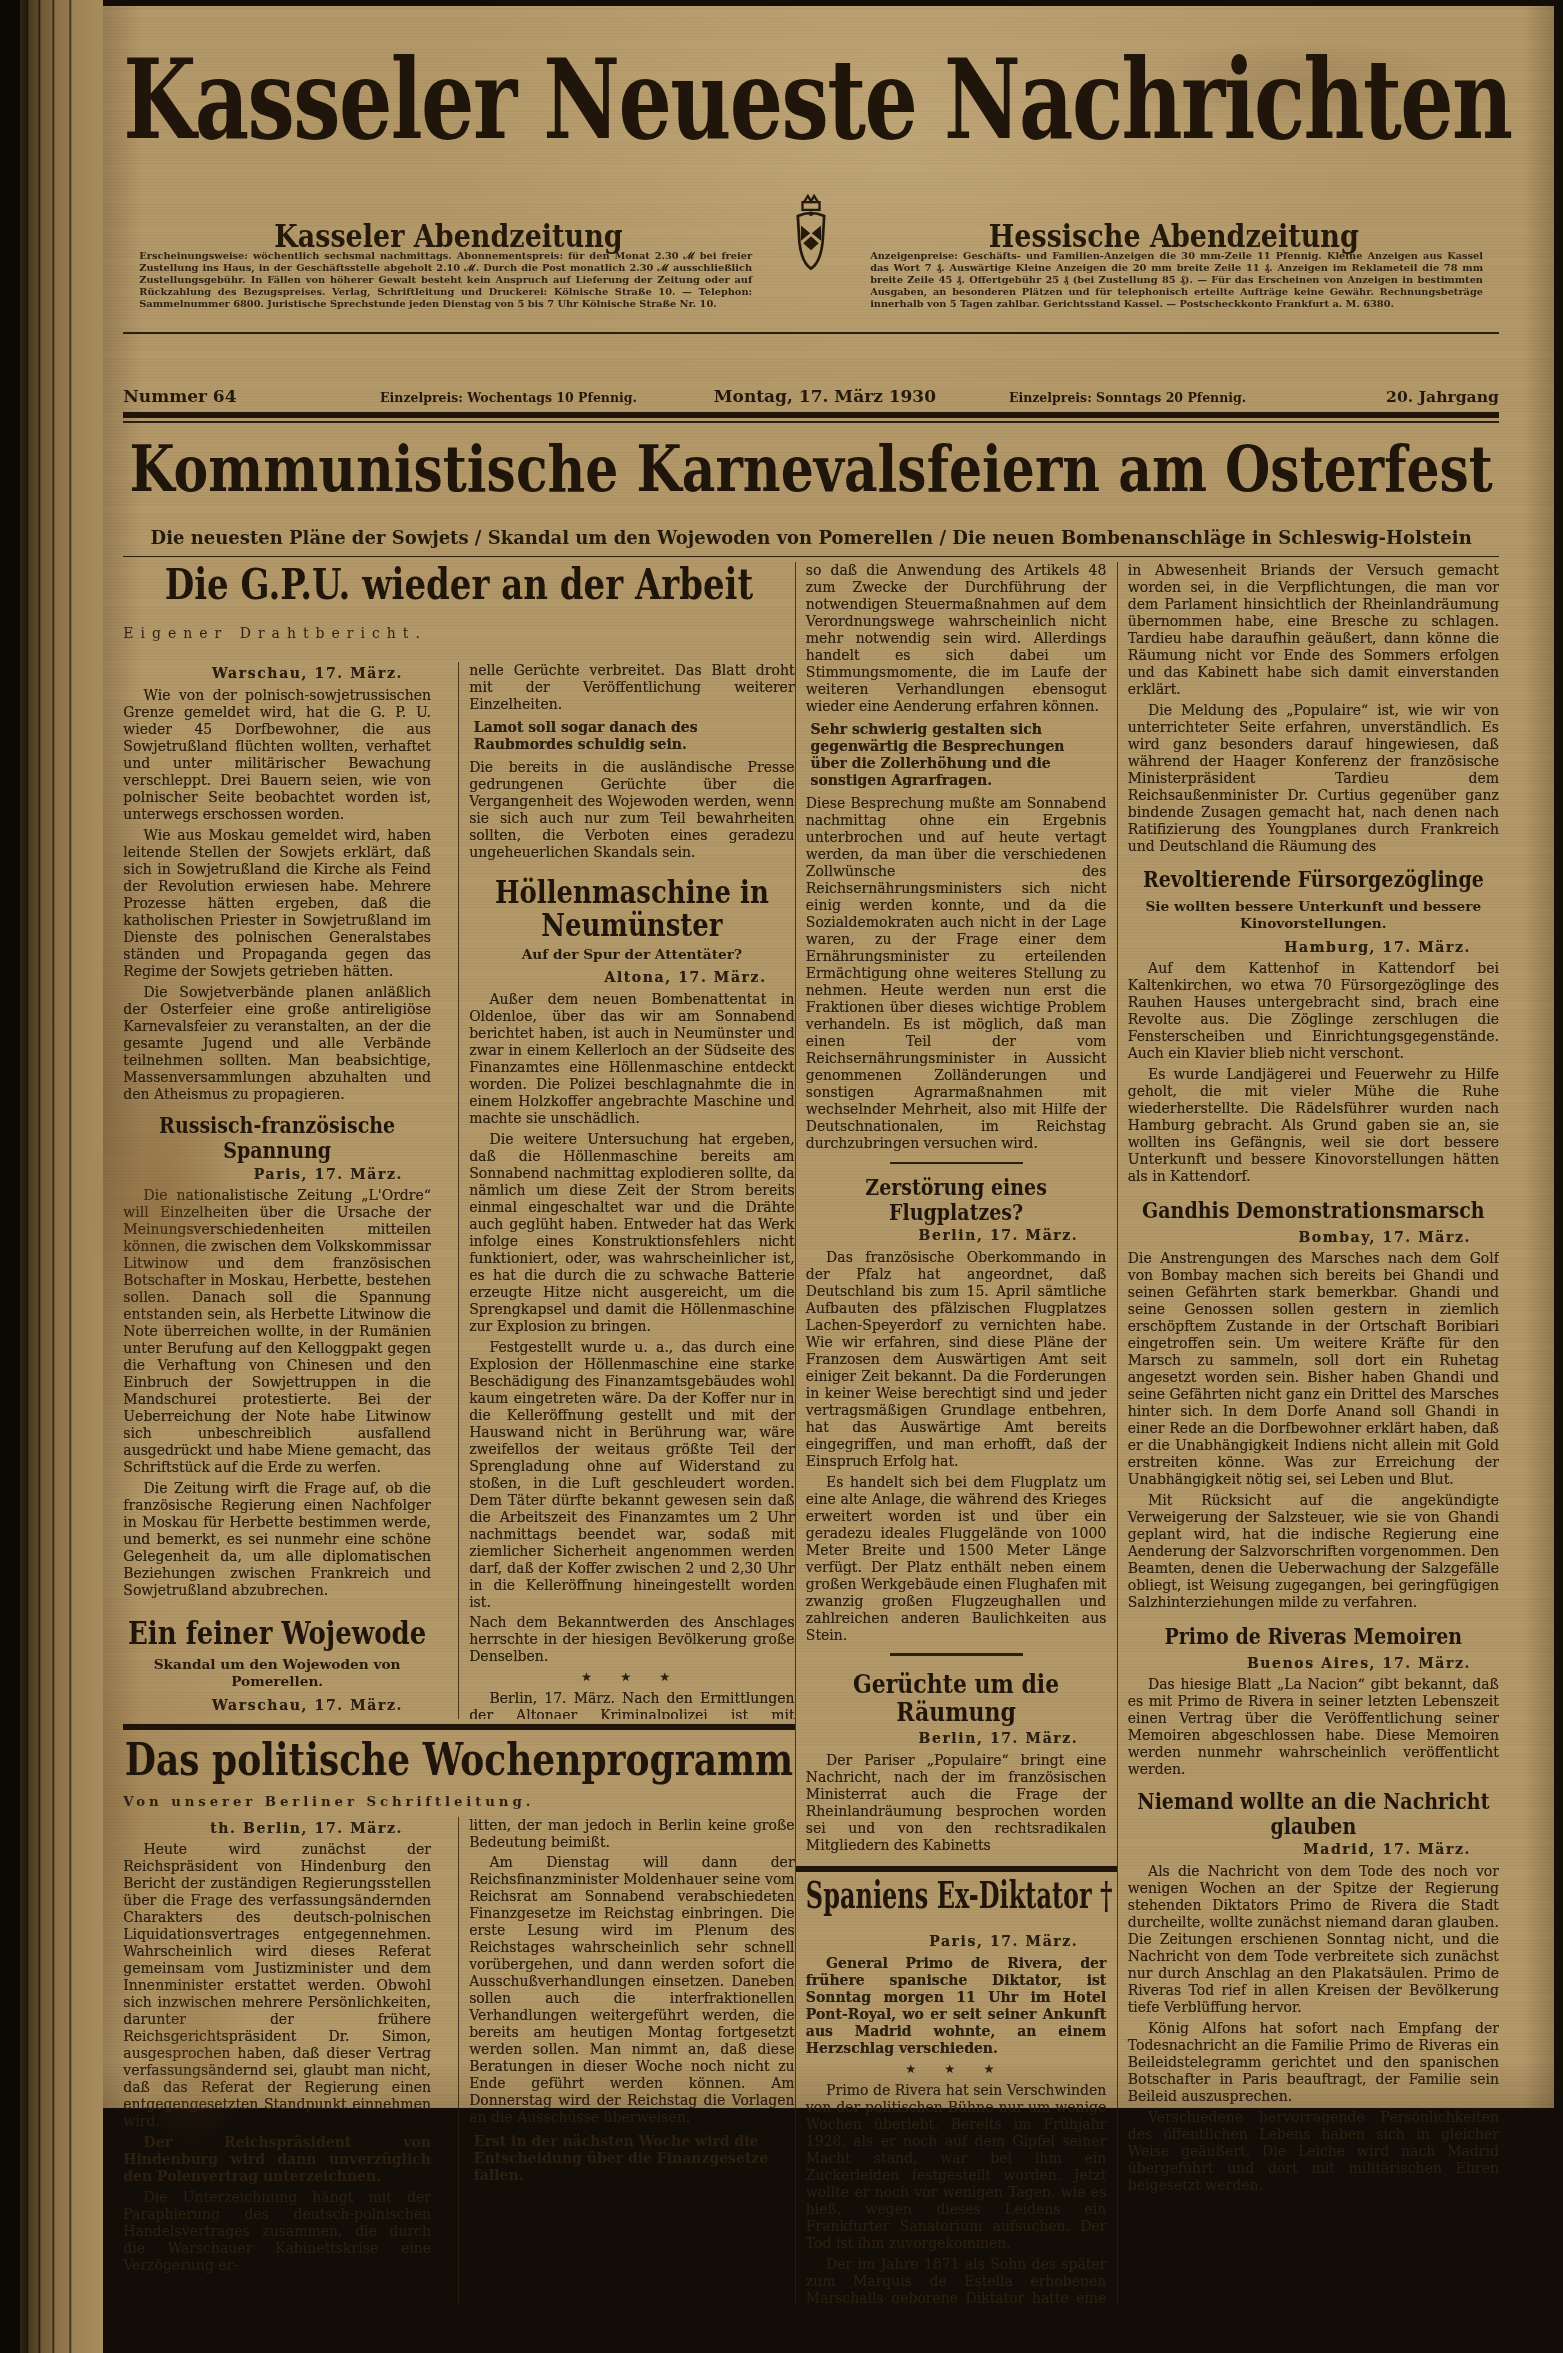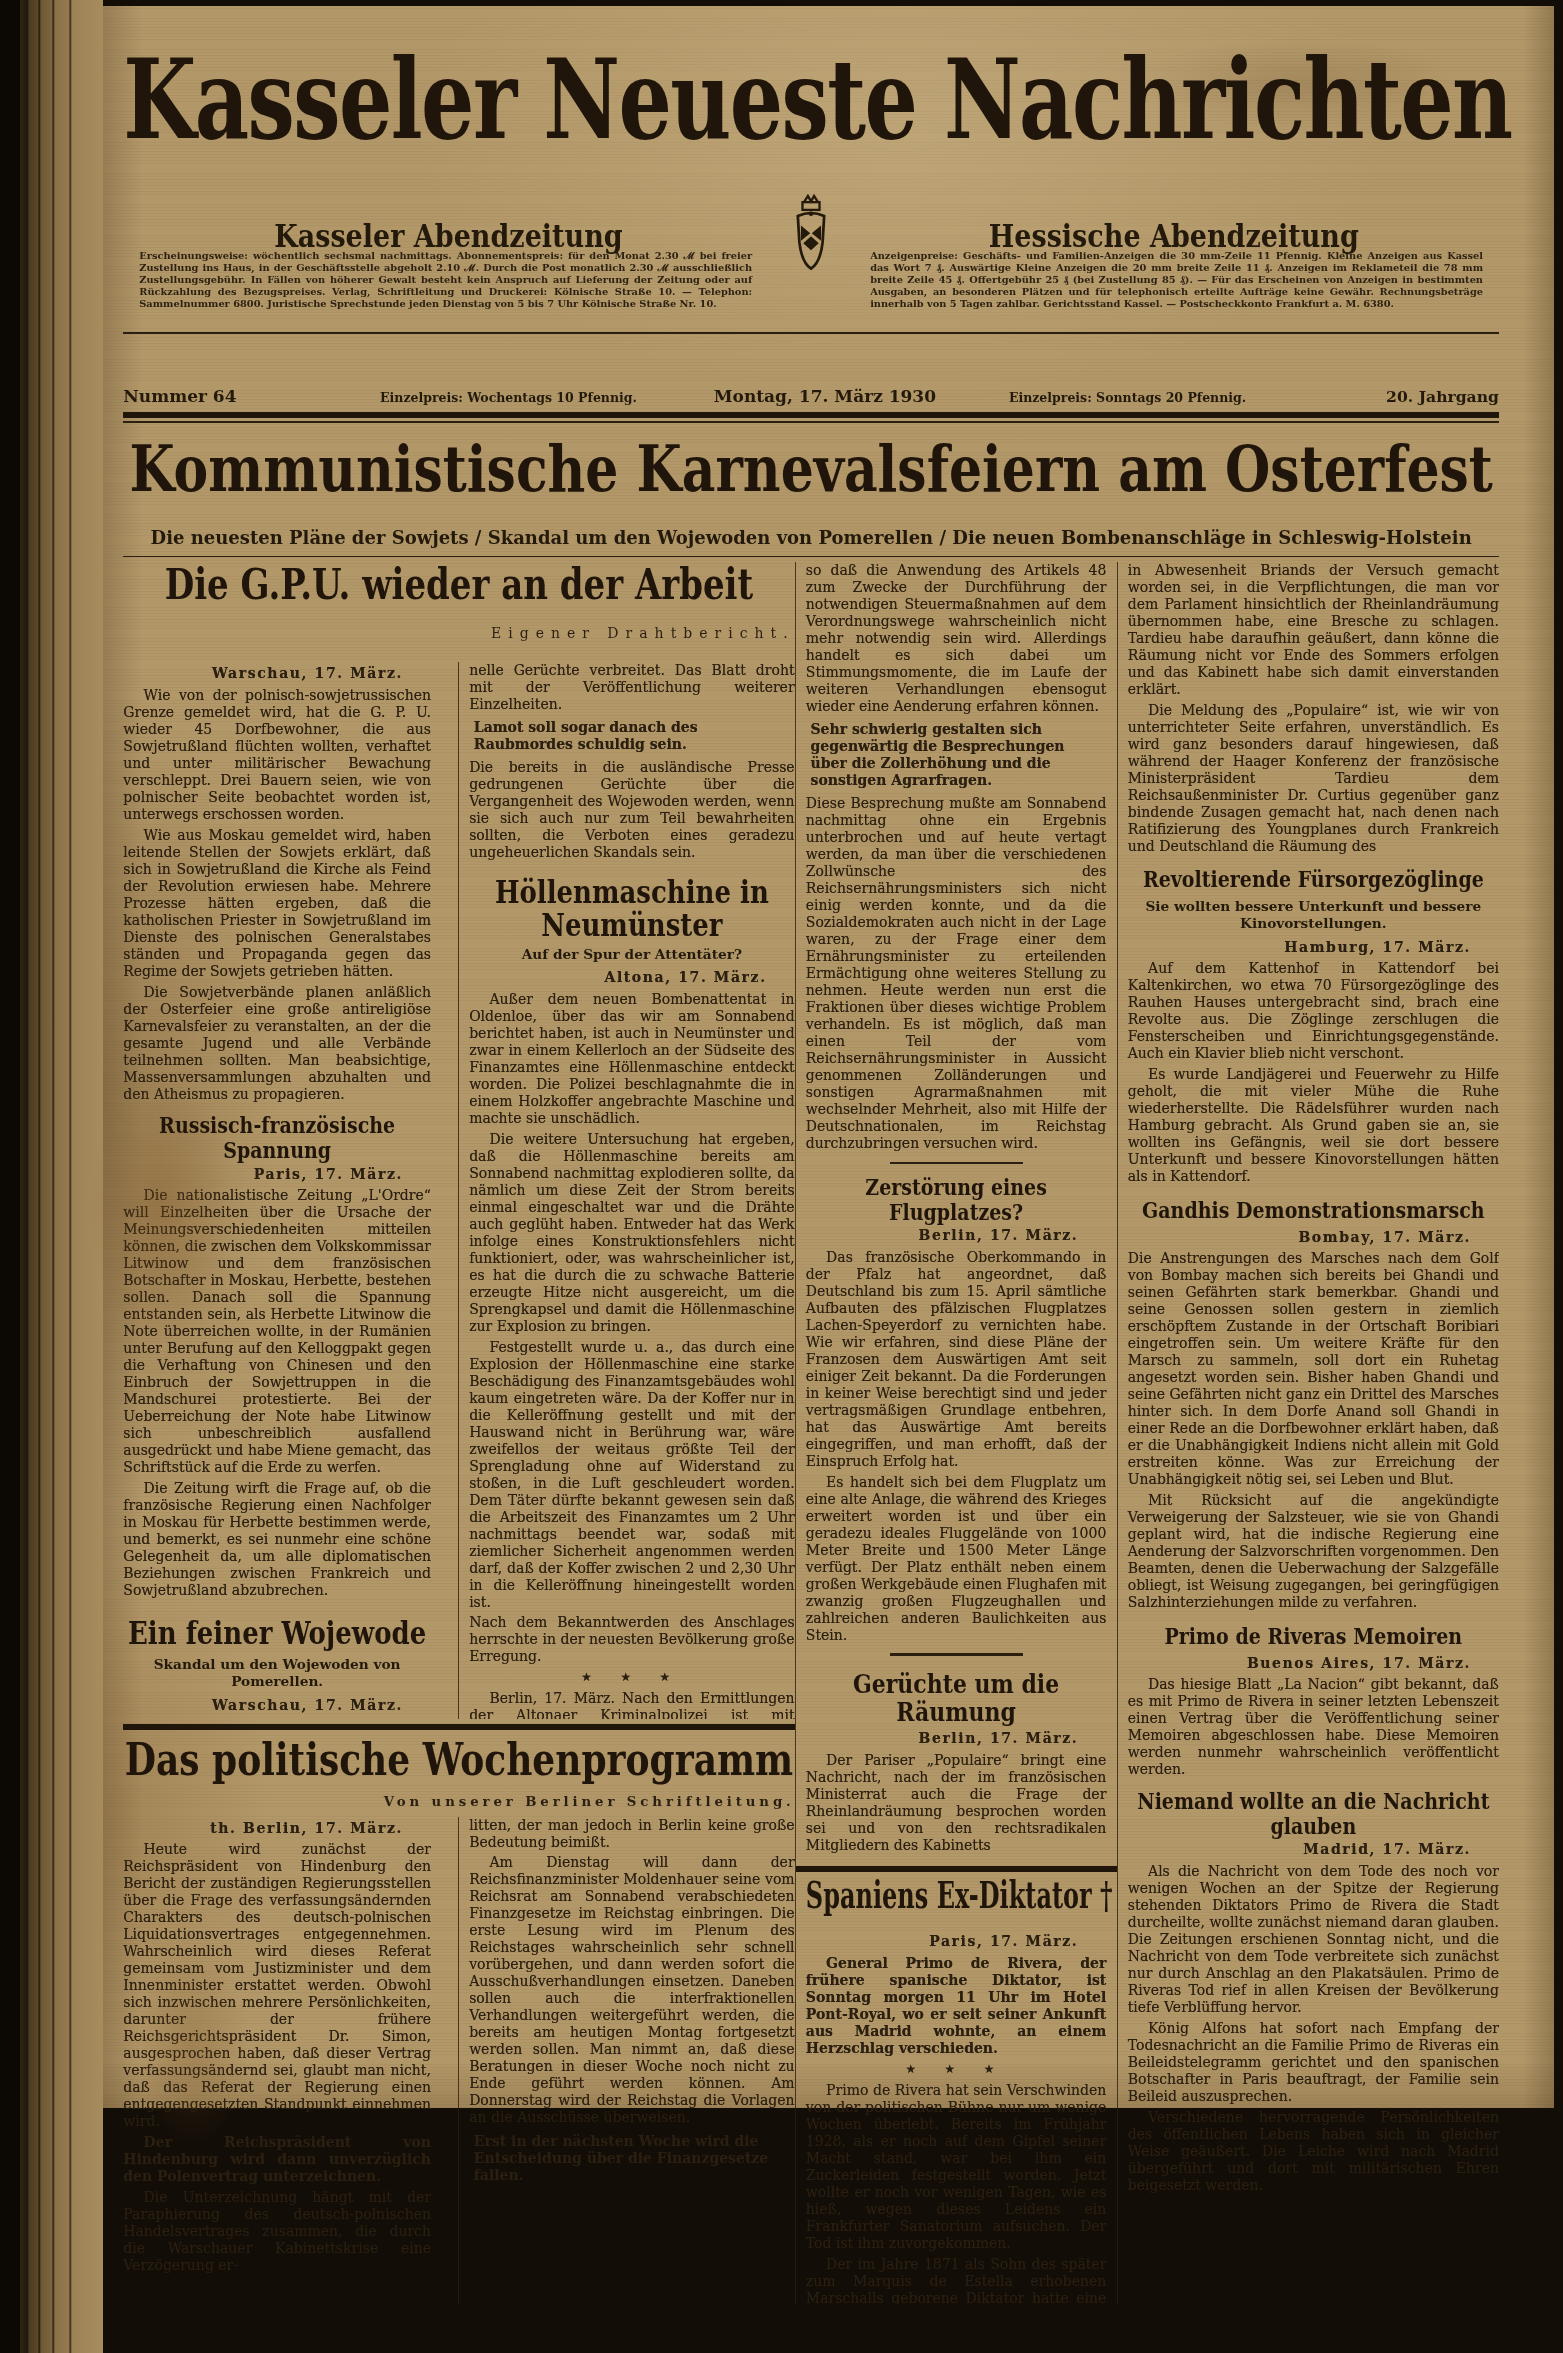--- a/index.html
+++ b/index.html
@@ -49,21 +49,21 @@
   .volume{font-size:15.6px;font-weight:bold;width:16%;text-align:right;}
   .rule.thick{height:5.5px;background:#1f150a;}
   .rule.thin2{height:1.6px;background:#2b1f10;margin-top:3.1px;}
   .banner{margin:20.3px 0 7.8px;font-size:52px;transform:scaleY(1.22);height:67px;white-space:nowrap;}
   .banner-deck{font-size:18px;font-weight:bold;text-align:center;color:#241a0c;margin:17px 0 7.8px;}
 
   .content{display:flex;height:1742px;overflow:hidden;margin-top:4.7px;}
   .half{width:48.8%;display:flex;flex-direction:column;}
   .gpu-head{height:100px;}
   .gpu-hl{font-size:34px;margin:6.3px 0 1.6px;transform:scaleY(1.25);height:44px;white-space:nowrap;}
-  .byline{text-align:right;font-size:14px;letter-spacing:7px;color:#2a1f11;margin-top:12.5px;}
+  .byline{text-align:left;font-size:14px;letter-spacing:7px;color:#2a1f11;margin-top:12.5px;}
   .byline.small{letter-spacing:3.9px;font-weight:bold;font-size:13.3px;margin:4.7px 0 7.8px;}
   .two-cols{display:flex;flex:1;overflow:hidden;}
   .col{overflow:hidden;}
   .colA{width:50%;border-right:1.6px solid rgba(42,30,14,0.8);padding-right:27px;box-sizing:border-box;}
   .colB{width:50%;padding-left:10.2px;box-sizing:border-box;}
   .colC{width:23.4%;border-left:1.6px solid rgba(42,30,14,0.8);padding:0 10.2px;box-sizing:border-box;}
   .colD{width:27.8%;border-left:1.6px solid rgba(42,30,14,0.8);padding:0 0 0 10.2px;box-sizing:border-box;}
   .gpu-cols{height:1057px;flex:none;}
 
   .para{font-size:14px;line-height:17px;text-align:justify;margin:0 0 3.9px;
@@ -180,21 +180,21 @@
                 <p class="para bc">Lamot soll sogar danach des Raubmordes schuldig sein.</p>
                 <p class="para pc">Die bereits in die ausländische Presse gedrungenen Gerüchte über die Vergangenheit des Wojewoden werden, wenn sie sich auch nur zum Teil bewahrheiten sollten, die Verboten eines geradezu ungeheuerlichen Skandals sein.</p>
               </div>
             <h4 class="hl sub-hl big">Höllenmaschine in Neumünster</h4>
             <p class="deck">Auf der Spur der Attentäter?</p>
             <div>
                 <p class="para dl">Altona, 17. März.</p>
                 <p class="para p">Außer dem neuen Bombenattentat in Oldenloe, über das wir am Sonnabend berichtet haben, ist auch in Neumünster und zwar in einem Kellerloch an der Südseite des Finanzamtes eine Höllenmaschine entdeckt worden. Die Polizei beschlagnahmte die in einem Holzkoffer angebrachte Maschine und machte sie unschädlich.</p>
                 <p class="para p">Die weitere Untersuchung hat ergeben, daß die Höllenmaschine bereits am Sonnabend nachmittag explodieren sollte, da nämlich um diese Zeit der Strom bereits einmal eingeschaltet war und die Drähte auch geglüht haben. Entweder hat das Werk infolge eines Konstruktionsfehlers nicht funktioniert, oder, was wahrscheinlicher ist, es hat die durch die zu schwache Batterie erzeugte Hitze nicht ausgereicht, um die Sprengkapsel und damit die Höllenmaschine zur Explosion zu bringen.</p>
                 <p class="para p">Festgestellt wurde u. a., das durch eine Explosion der Höllenmaschine eine starke Beschädigung des Finanzamtsgebäudes wohl kaum eingetreten wäre. Da der Koffer nur in die Kelleröffnung gestellt und mit der Hauswand nicht in Berührung war, wäre zweifellos der weitaus größte Teil der Sprengladung ohne auf Widerstand zu stoßen, in die Luft geschleudert worden. Dem Täter dürfte bekannt gewesen sein daß die Arbeitszeit des Finanzamtes um 2 Uhr nachmittags beendet war, sodaß mit ziemlicher Sicherheit angenommen werden darf, daß der Koffer zwischen 2 und 2,30 Uhr in die Kelleröffnung hineingestellt worden ist.</p>
-                <p class="para pc">Nach dem Bekanntwerden des Anschlages herrschte in der neuesten Bevölkerung große Erregung.</p>
+                <p class="para pc">Nach dem Bekanntwerden des Anschlages herrschte in der hiesigen Bevölkerung große Denselben.</p>
                 <p class="para stars">★ ★ ★</p>
                 <p class="para p">Berlin, 17. März. Nach den Ermittlungen der Altonaer Kriminalpolizei ist mit Sicherheit anzunehmen, daß die beiden Bombenanschläge in Bad Oldeloe und Neumünster von gleichen Tätern versucht worden sind. Als Täter kommen nach Ansicht der Polizei zwei steckbrieflich gesuchte Personen, der Student der Landwirtschaft Muthmann und der Elektrotechniker Kaphengst, in Frage, die seit langem in dem Verdacht stehen, seinerzeit auch das Attentat auf das Reichstagsgebäude verübt zu haben.</p>
               </div>
           </div>
         </div>
 
         <section class="wochen">
           <div class="bar"></div>
           <h3 class="hl wochen-hl">Das politische Wochenprogramm</h3>
           <div class="byline small">Von unserer Berliner Schriftleitung.</div>

